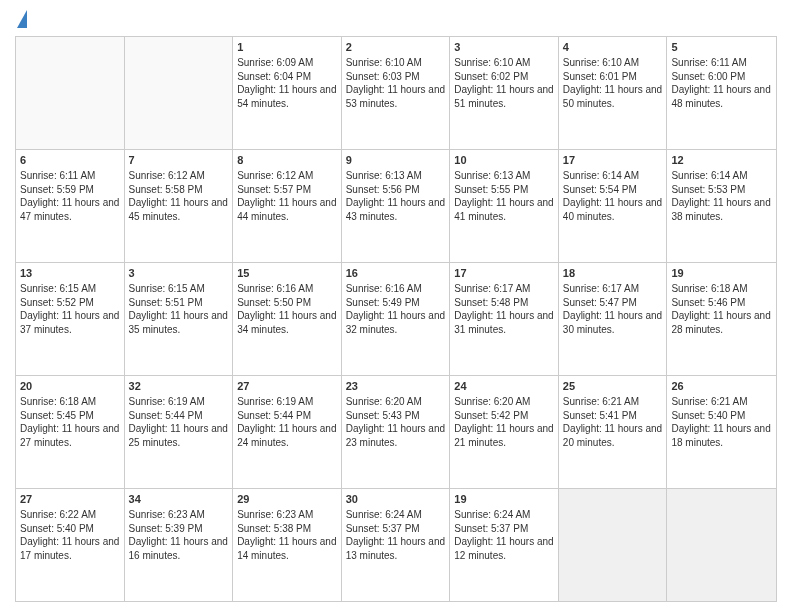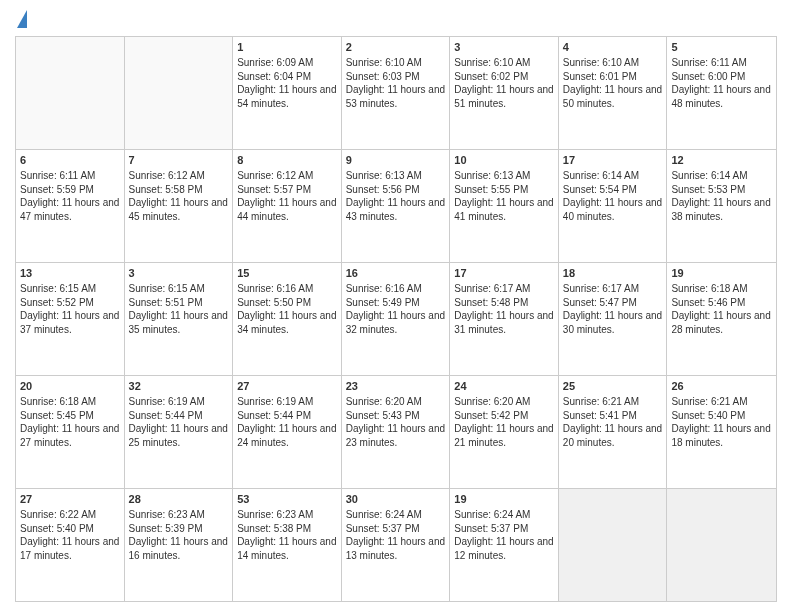--- a/index.html
+++ b/index.html
@@ -246,25 +246,25 @@
             <span class="day-num">26</span>
             <div class="cell-text">Sunrise: 6:21 AM<br>Sunset: 5:40 PM<br>Daylight: 11 hours and 18 minutes.</div>
           </div>
         </div>
         <div class="cal-row">
           <div class="cal-cell">
             <span class="day-num">27</span>
             <div class="cell-text">Sunrise: 6:22 AM<br>Sunset: 5:40 PM<br>Daylight: 11 hours and 17 minutes.</div>
           </div>
           <div class="cal-cell">
-            <span class="day-num">28</span>
+            <span class="day-num">34</span>
             <div class="cell-text">Sunrise: 6:23 AM<br>Sunset: 5:39 PM<br>Daylight: 11 hours and 16 minutes.</div>
           </div>
           <div class="cal-cell">
-            <span class="day-num">53</span>
+            <span class="day-num">29</span>
             <div class="cell-text">Sunrise: 6:23 AM<br>Sunset: 5:38 PM<br>Daylight: 11 hours and 14 minutes.</div>
           </div>
           <div class="cal-cell">
             <span class="day-num">30</span>
             <div class="cell-text">Sunrise: 6:24 AM<br>Sunset: 5:37 PM<br>Daylight: 11 hours and 13 minutes.</div>
           </div>
           <div class="cal-cell">
             <span class="day-num">19</span>
             <div class="cell-text">Sunrise: 6:24 AM<br>Sunset: 5:37 PM<br>Daylight: 11 hours and 12 minutes.</div>
           </div>

